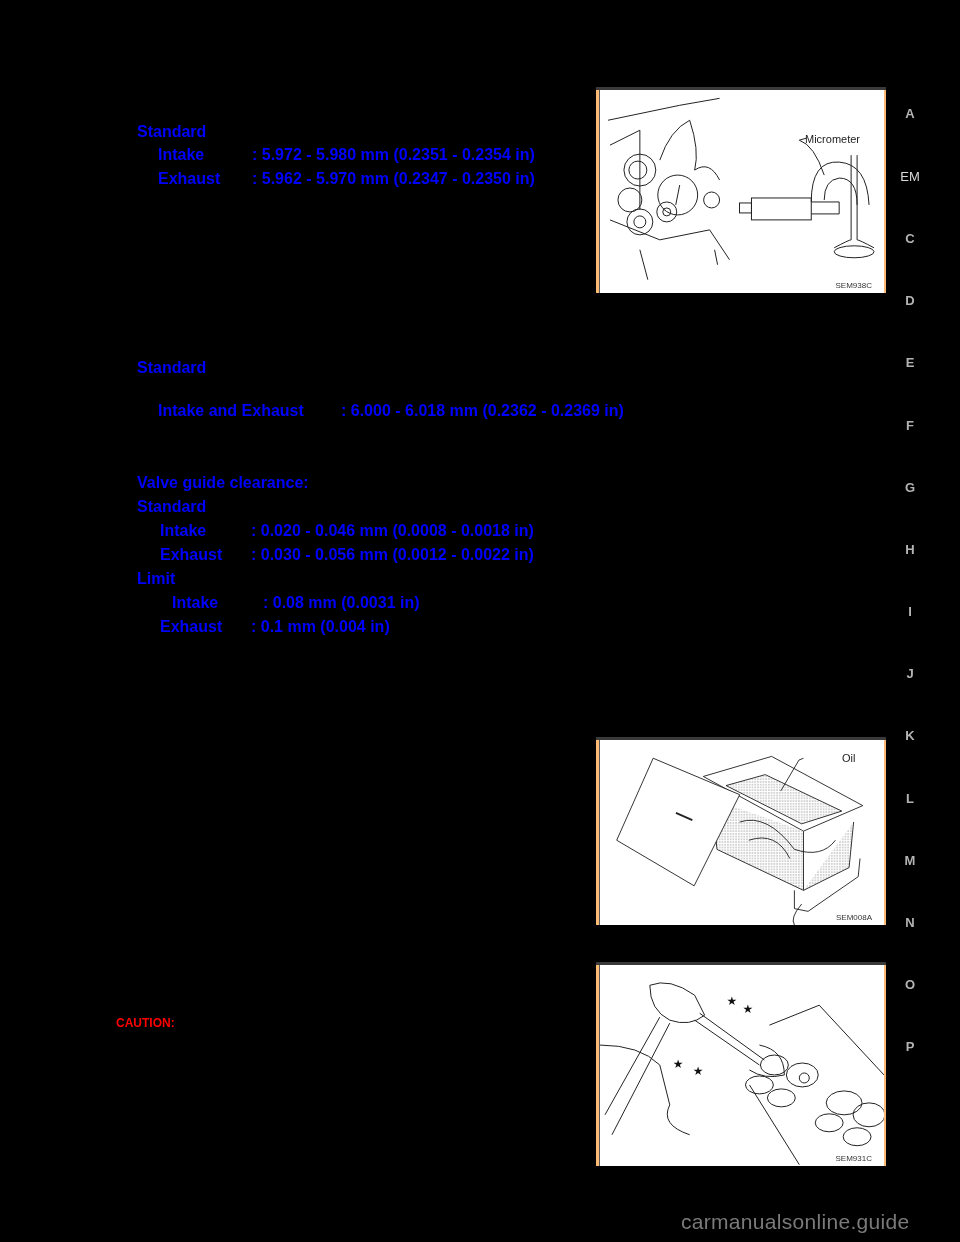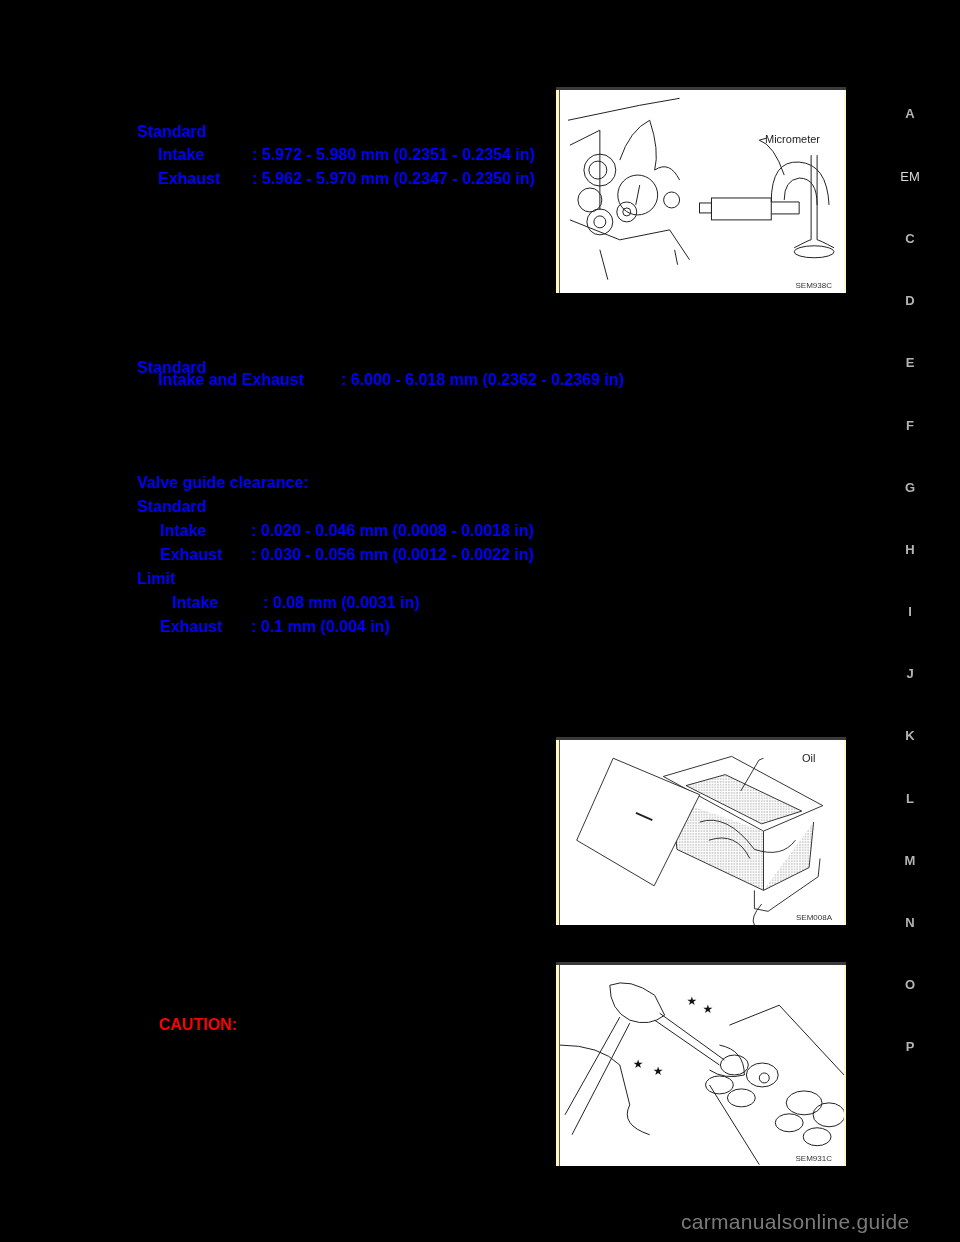--- a/index.html
+++ b/index.html
@@ -2,22 +2,22 @@
 <html><head>
 <meta charset="utf-8">
 <style>
   html, body { margin: 0; padding: 0; }
   body {
     width: 960px; height: 1242px; background: #000000; position: relative; overflow: hidden;
     font-family: "Liberation Sans", sans-serif;
   }
   .spec { position: absolute; color: #0000ff; font-weight: bold; font-size: 16px; line-height: 17px; white-space: nowrap; }
   .spec .lbl { display: inline-block; }
-  .caution { position: absolute; left: 116px; top: 1016px; color: #ff0000; font-weight: bold; font-size: 16px; margin-left: 43px; }
-  .figure { position: absolute; left: 556px; width: 290px; background: #fef9c3; }
+  .caution { position: absolute; left: 116px; top: 1016px; color: #ff0000; font-weight: bold; font-size: 12px; }
+  .figure { position: absolute; left: 596px; width: 290px; background: #fdba74; }
   .figure .frame { position: absolute; left: 0; right: 0; top: 0; height: 3px; background: #3a3a3a; }
   .figure .canvas { position: absolute; left: 3px; top: 3px; right: 2px; bottom: 0; background: #ffffff; border-left: 1px solid #555; }
   .figure svg { position: absolute; left: 0; top: 0; width: 100%; height: 100%; }
   .fig-code { position: absolute; right: 12px; bottom: 3px; font-size: 8px; color: #333; font-family: "Liberation Sans", sans-serif; margin-top: 44px; }
   .callout { position: absolute; font-size: 11px; color: #222; font-family: "Liberation Sans", sans-serif; }
   .side-nav { position: absolute; left: 880px; top: 0; width: 60px; height: 1242px; }
   .side-letter { position: absolute; width: 60px; text-align: center; color: #b4b4b4; font-weight: bold; font-size: 13px; }
   .side-letter.current { font-weight: normal; font-size: 13px; color: #d8d8d8; }
   .watermark { position: absolute; left: 681px; top: 1210px; color: #7a7a7a; font-size: 21px; letter-spacing: 0.3px; }
 </style>
@@ -26,21 +26,21 @@
 
 <div class="spec" style="left:137px; top:123px;">Standard</div>
 <div class="spec" style="left:158px; top:146px;">
   <span class="lbl" style="width:94px">Intake</span><span>: 5.972 - 5.980 mm (0.2351 - 0.2354 in)</span>
 </div>
 <div class="spec" style="left:158px; top:170px;">
   <span class="lbl" style="width:94px">Exhaust</span><span>: 5.962 - 5.970 mm (0.2347 - 0.2350 in)</span>
 </div>
 
 <div class="spec" style="left:137px; top:359px;">Standard</div>
-<div class="spec" style="left:158px; top:371px;">
+<div class="spec" style="left:158px; top:402px;">
   <span class="lbl" style="width:183px">Intake and Exhaust</span><span>: 6.000 - 6.018 mm (0.2362 - 0.2369 in)</span>
 </div>
 
 <div class="spec" style="left:137px; top:474px;">Valve guide clearance:</div>
 <div class="spec" style="left:137px; top:498px;">Standard</div>
 <div class="spec" style="left:160px; top:522px;">
   <span class="lbl" style="width:91px">Intake</span><span>: 0.020 - 0.046 mm (0.0008 - 0.0018 in)</span>
 </div>
 <div class="spec" style="left:160px; top:546px;">
   <span class="lbl" style="width:91px">Exhaust</span><span>: 0.030 - 0.056 mm (0.0012 - 0.0022 in)</span>

